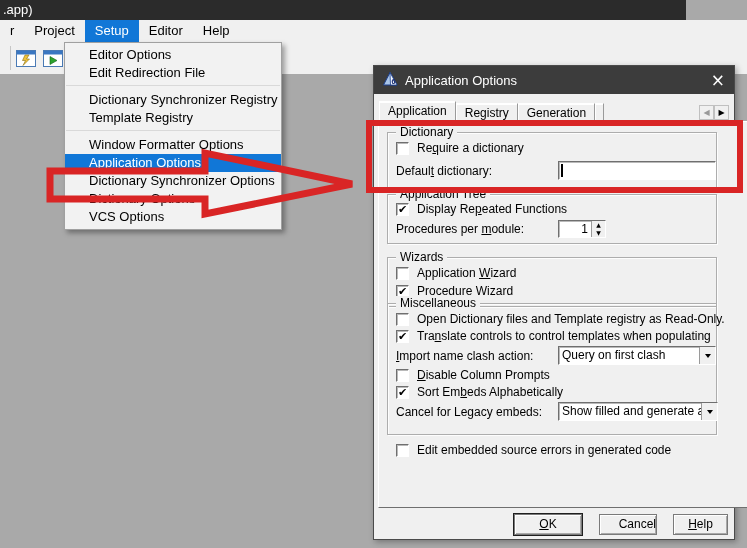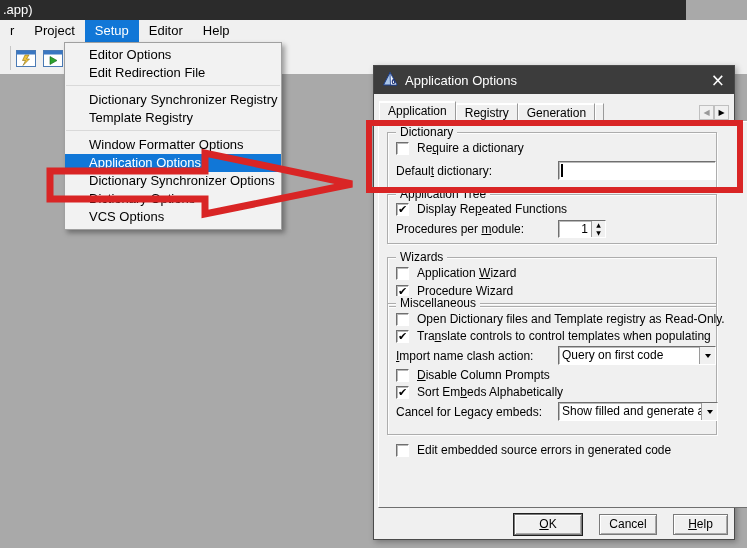--- a/index.html
+++ b/index.html
@@ -74,21 +74,21 @@
   .combo-btn { width:16px; background:#f0f0f0; border-left:1px solid #9a9a9a; display:flex;
     align-items:center; justify-content:center; }
   .combo-btn i { width:0; height:0; border-left:3px solid transparent; border-right:3px solid transparent;
     border-top:4px solid #000; }
 
   .dlg-buttons { position:absolute; left:0; top:448px; width:100%; height:22px; }
   .btn { position:absolute; height:21px; background:#f0f0f0; text-align:center; line-height:19px;
     border:1px solid #7a7a7a; box-shadow:inset 1px 1px 0 #fff, inset -1px -1px 0 #a9a9a9; }
   .btn.default { box-shadow:inset 1px 1px 0 #fff, inset -1px -1px 0 #a9a9a9, 0 0 0 1px #1f1f1f; }
   #btn-ok { left:140px; width:68px; }
-  #btn-cancel { left:225px; width:58px; }
+  #btn-cancel { left:225px; width:58px;text-align:right; }
   #btn-help { left:299px; width:55px; }
 
   
   #annotation { position:absolute; left:0; top:0; width:747px; height:548px; z-index:50; pointer-events:none; }
 </style>
 </head>
 <body>
 
 <div id="screen">
 
@@ -213,21 +213,21 @@
           <span class="cb"></span>
           <span class="cb-label">Open Dictionary files and Template registry as Read-Only.</span>
         </div>
         <div class="row">
           <span class="cb">✔</span>
           <span class="cb-label">Tra<u>n</u>slate controls to control templates when populating</span>
         </div>
         <div class="row">
           <span class="fld-label"><u>I</u>mport name clash action:</span>
           <span class="sunken combo">
-            <span class="combo-val">Query on first code</span>
+            <span class="combo-val">Query on first clash</span>
             <span class="combo-btn">
                 <i></i>
               </span>
           </span>
         </div>
         <div class="row">
           <span class="cb"></span>
           <span class="cb-label"><u>D</u>isable Column Prompts</span>
         </div>
         <div class="row">

